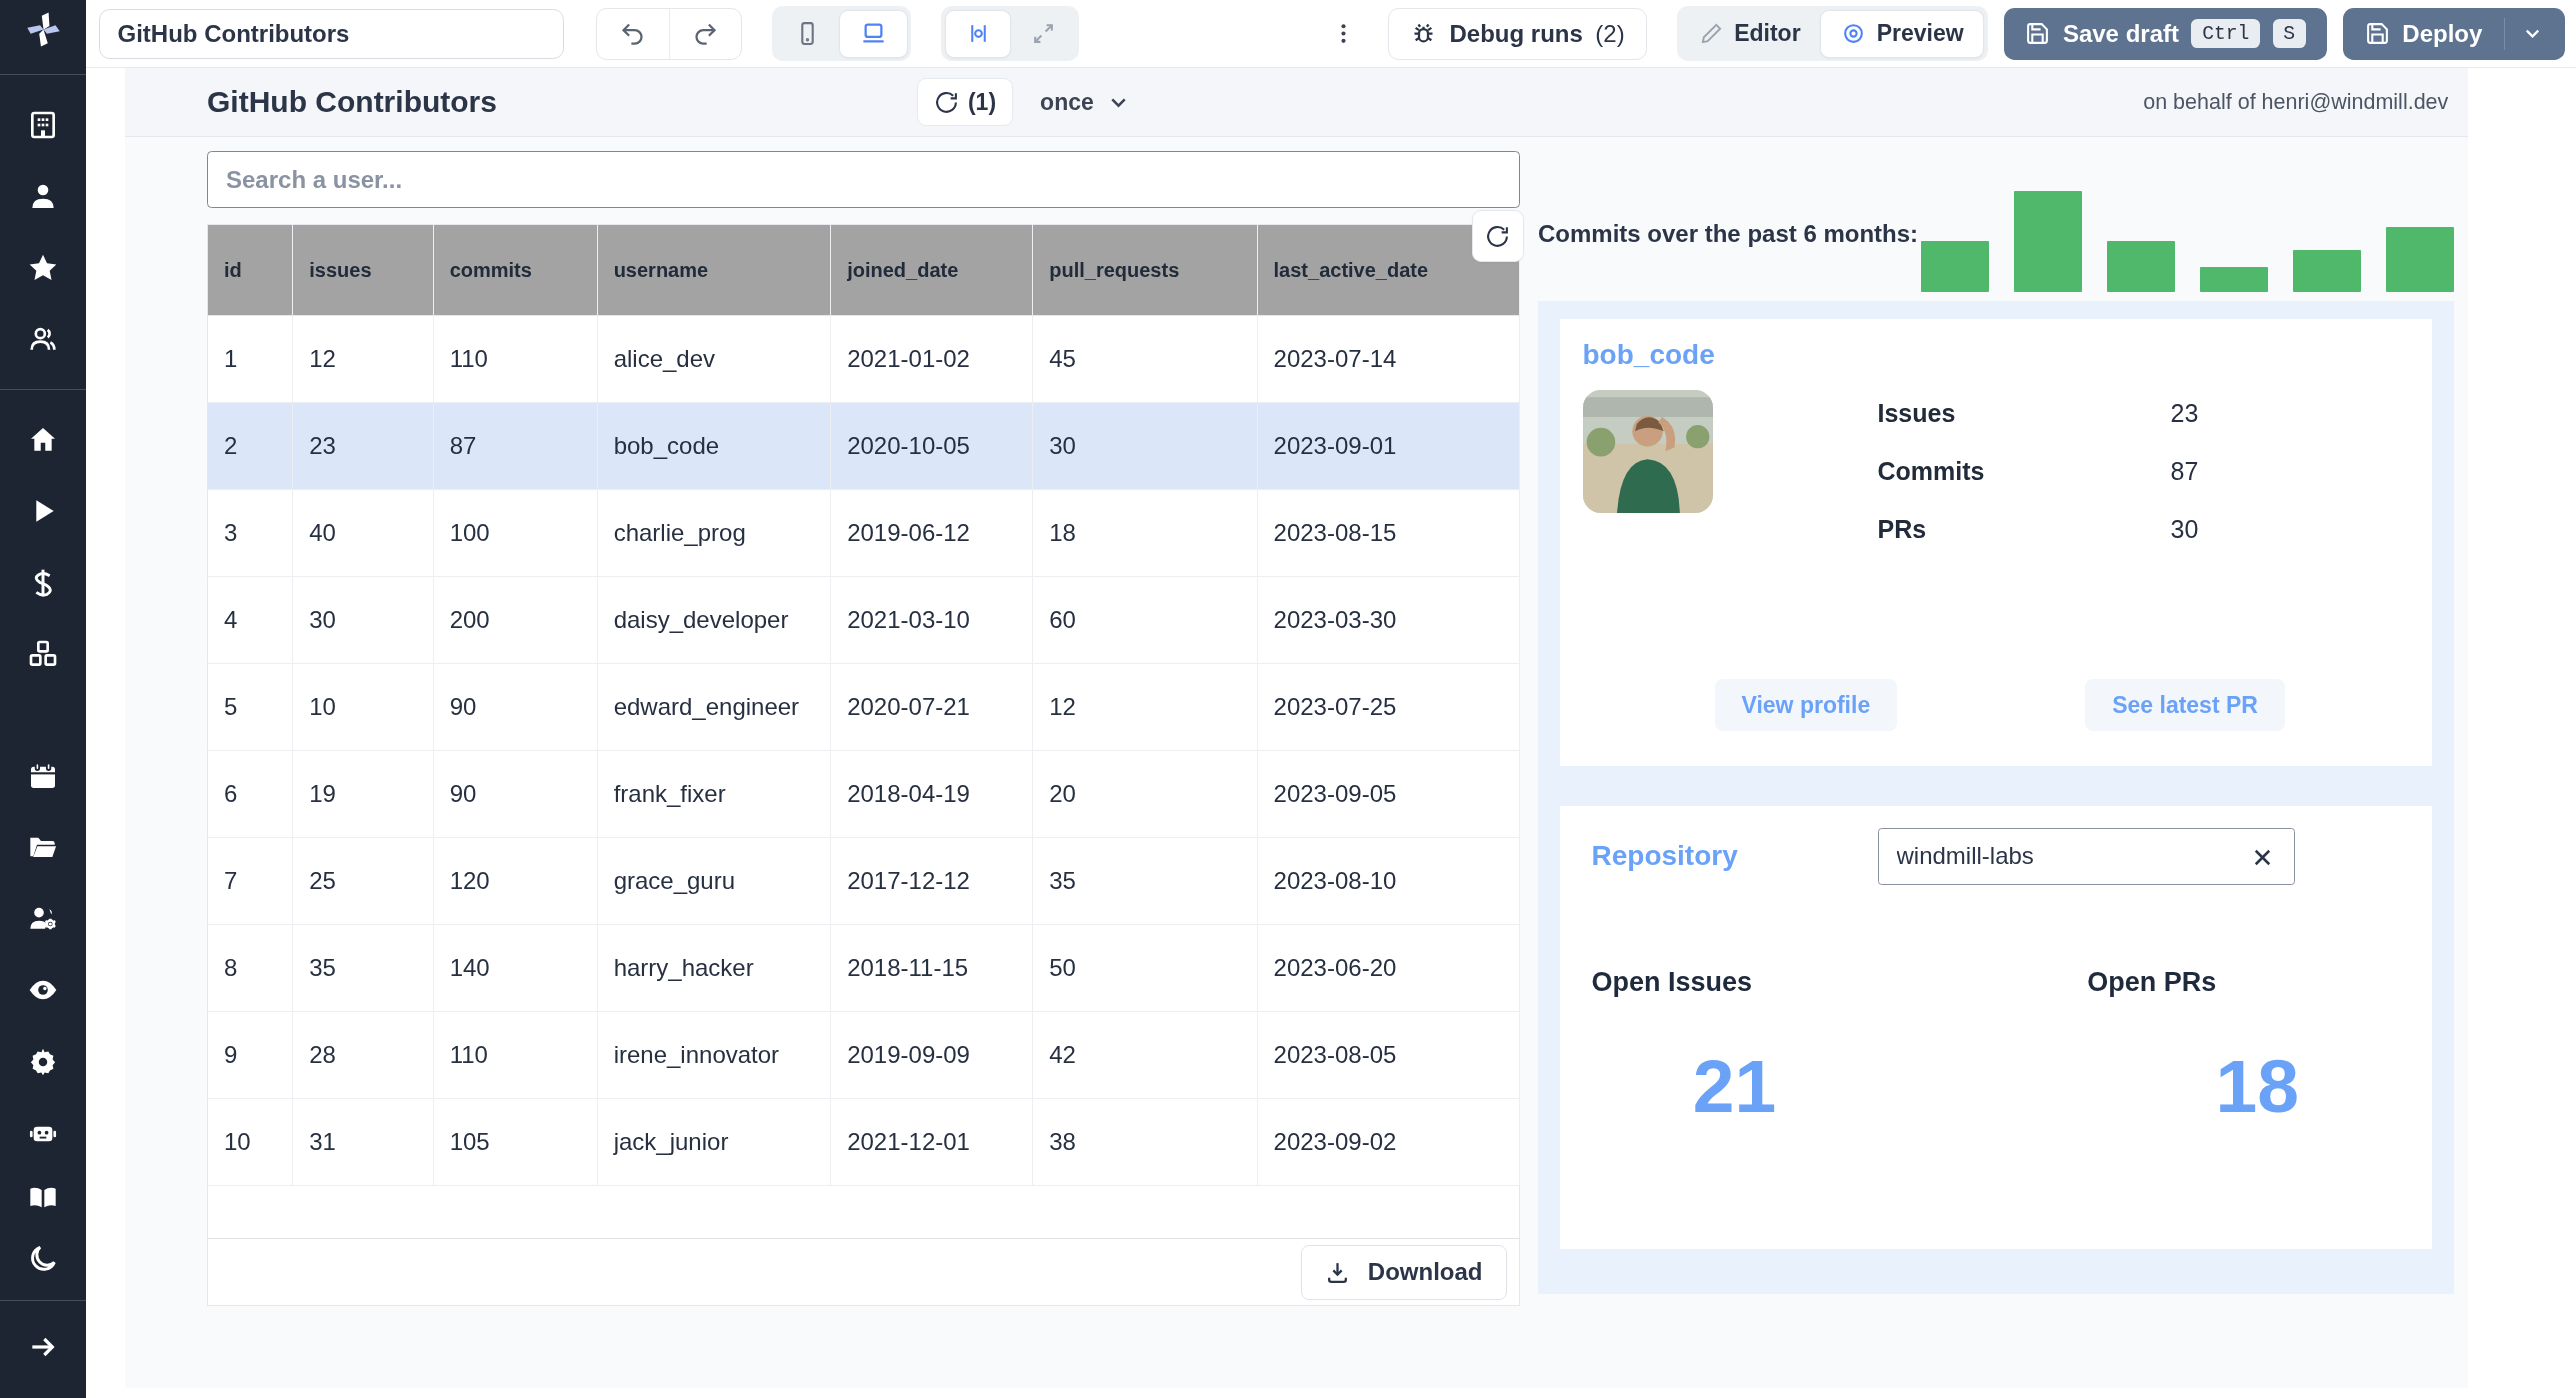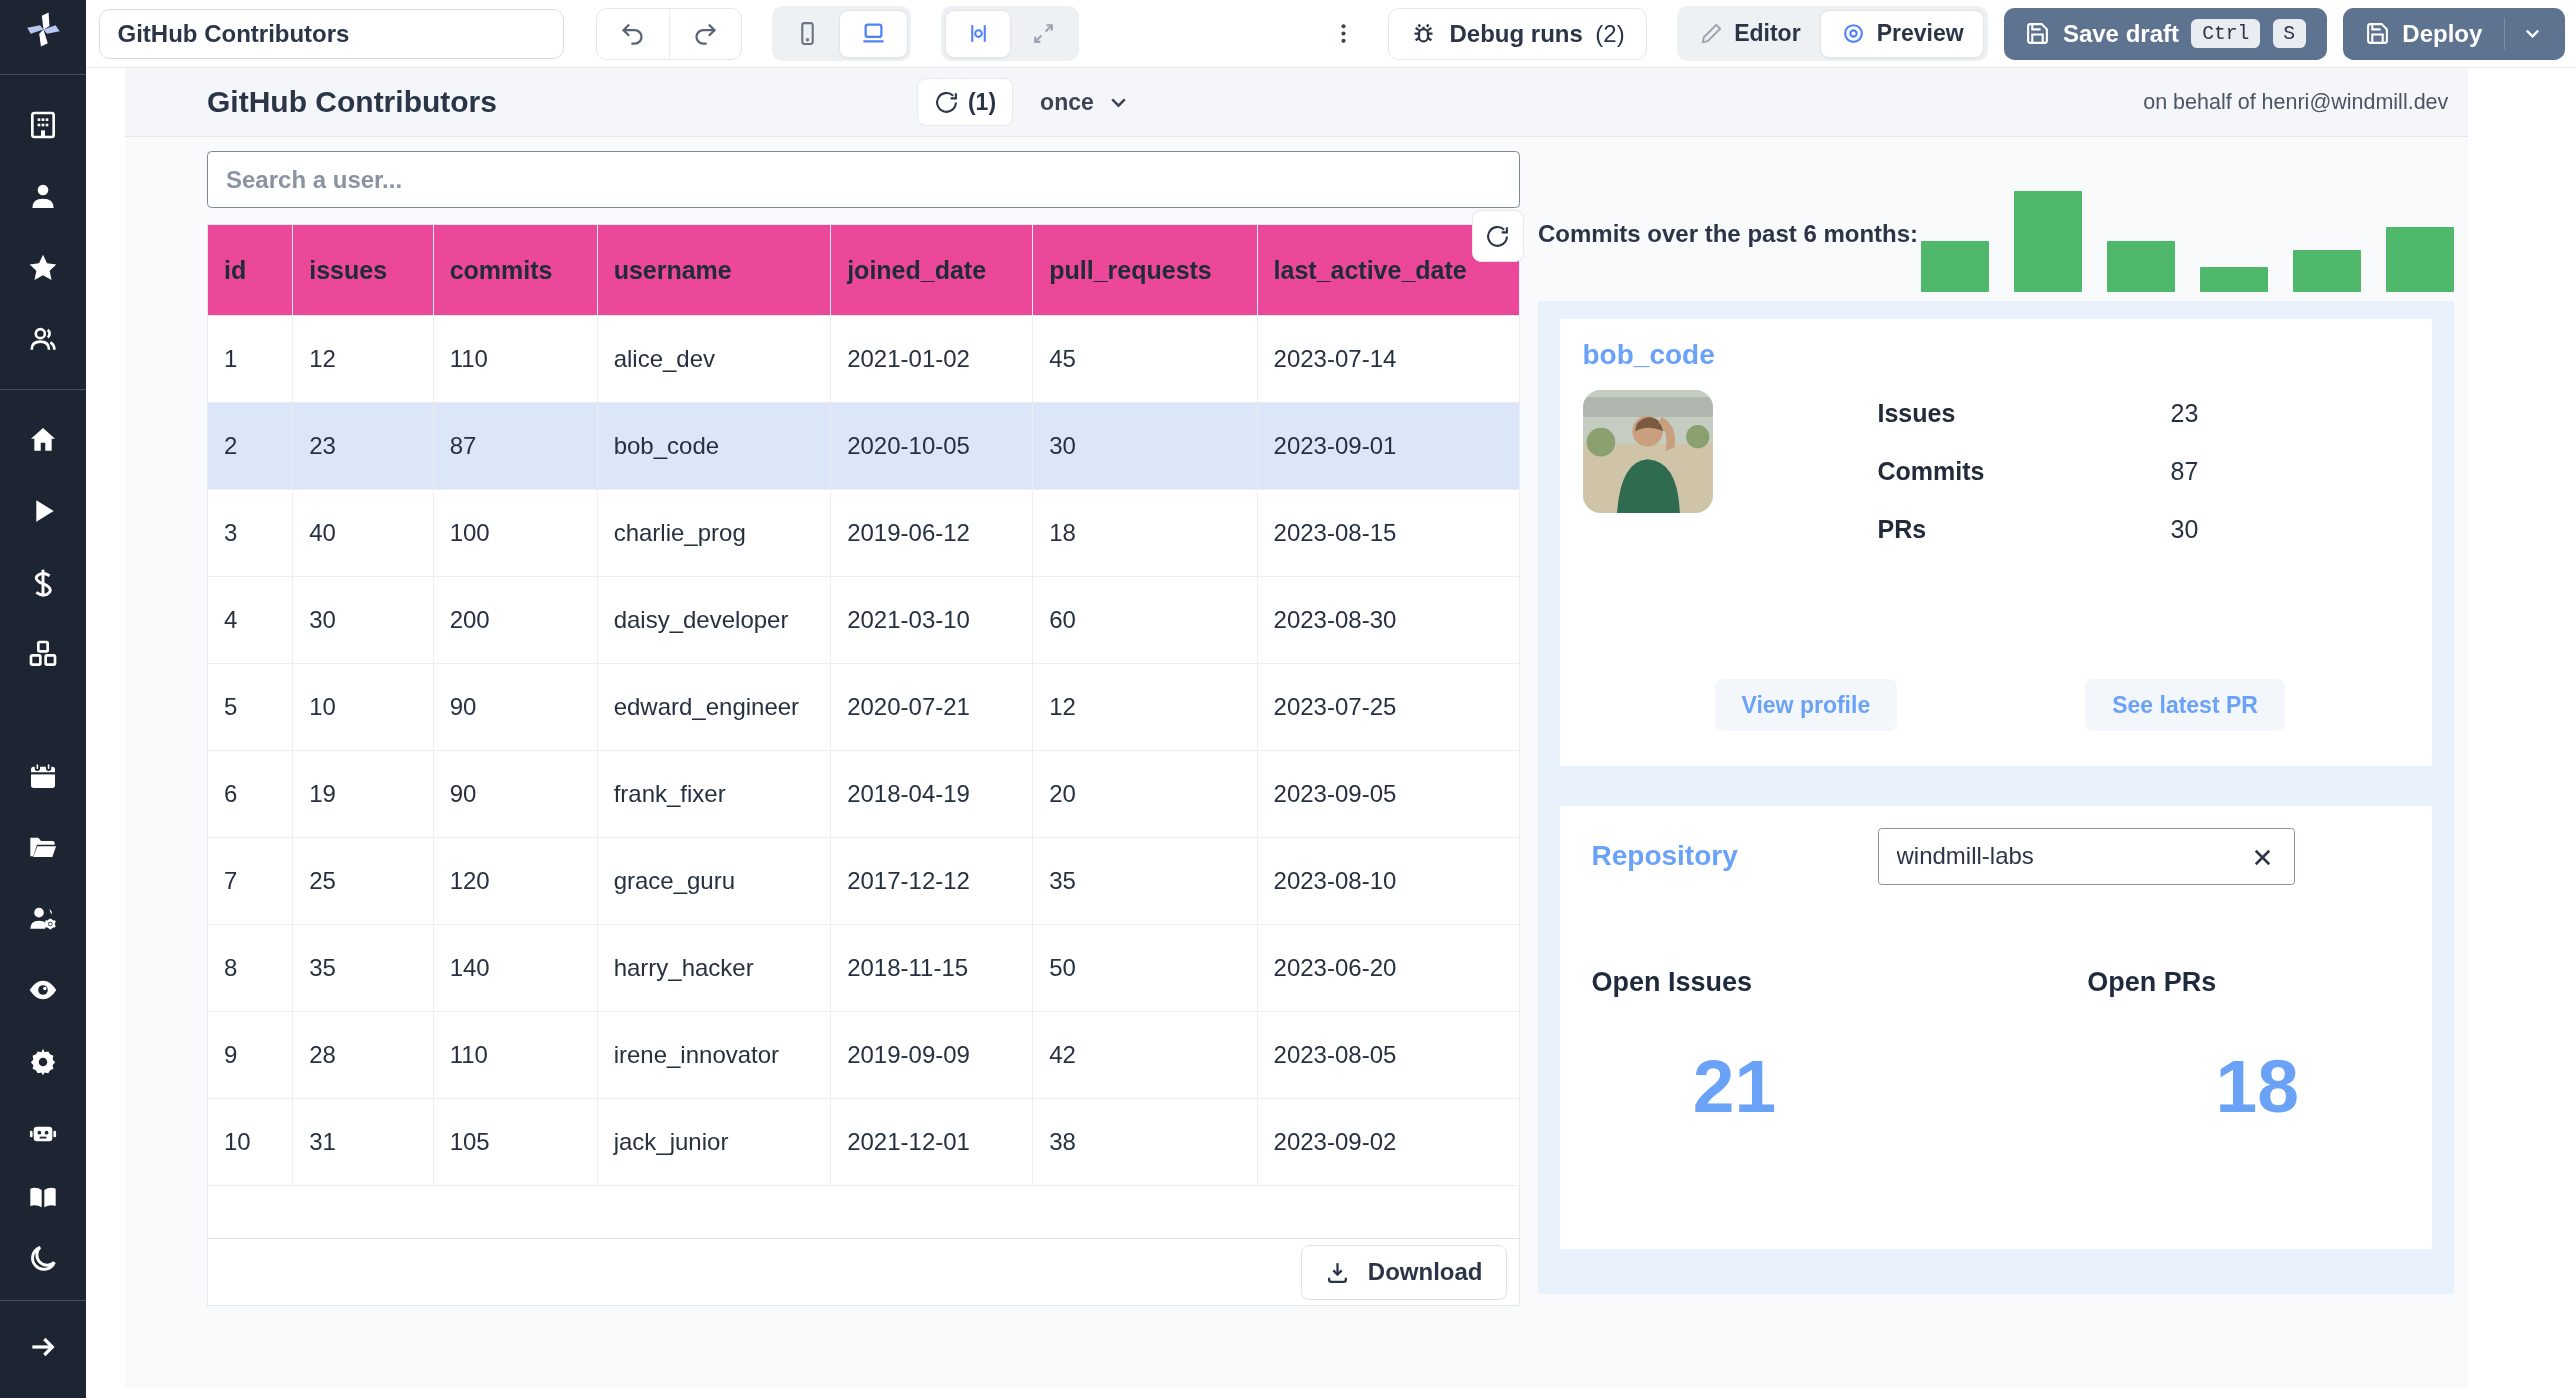--- a/index.html
+++ b/index.html
@@ -62,22 +62,22 @@
   .page-title { margin-top:32px; font-size:30px; font-weight:700; color:#3b82f6; }
   .search-input { margin-top:14.3px; width:1313px; height:57px; border:1.8px solid #7d8795; border-radius:4.5px;
                   padding:0 18px; font-size:24px; color:#2b3547; background:#fff;
                   font-family:"Liberation Sans", sans-serif;font-weight:bold; }
   .search-input::placeholder { color:#8a93a1; }
   .tbl-wrap { position:relative; margin-top:16px; }
   .corner-refresh { position:absolute; top:-14.3px; right:-3.6px; width:52px; height:52px; background:#fff;
                     border:0.9px solid #e4e7ec; border-radius:9px; display:flex; align-items:center;
                     justify-content:center; color:#2b3547; cursor:pointer; box-shadow:0 0.9px 1.8px rgba(0,0,0,.04); z-index:5; }
   table.tbl { width:1313px; border-collapse:collapse; background:#fff; border:0.9px solid #e4e7ec; table-layout:fixed; }
-  .tbl th { height:91px; text-align:left; padding:0 16px; font-size:25px; font-weight:700; color:#222b3a;
-            border-right:0.9px solid #eceef1; border-bottom:0.9px solid #e4e7ec; background:#ec4899; }
+  .tbl th { height:91px; text-align:left; padding:0 16px; font-size:20px; font-weight:700; color:#222b3a;
+            border-right:0.9px solid #eceef1; border-bottom:0.9px solid #e4e7ec; background:#a3a3a3; }
   .tbl td { height:87px; padding:0 16px; font-size:24px; color:#273040;
             border-right:0.9px solid #eceef1; border-bottom:0.9px solid #eceef1; background:#fff; cursor:pointer; }
   .tbl th:nth-child(1), .tbl td:nth-child(1) { width:6.5%; }
   .tbl th:nth-child(2), .tbl td:nth-child(2) { width:10.7%; }
   .tbl th:nth-child(3), .tbl td:nth-child(3) { width:12.5%; }
   .tbl th:nth-child(4), .tbl td:nth-child(4) { width:17.8%; }
   .tbl th:nth-child(5), .tbl td:nth-child(5) { width:15.4%; }
   .tbl th:nth-child(6), .tbl td:nth-child(6) { width:17.1%; }
   .tbl th:nth-child(7), .tbl td:nth-child(7) { width:20%; }
   .tbl tr.selected td { background:#dbe7f8; }
@@ -470,21 +470,21 @@
                   <td>18</td>
                   <td>2023-08-15</td>
                 </tr>
                 <tr>
                   <td>4</td>
                   <td>30</td>
                   <td>200</td>
                   <td>daisy_developer</td>
                   <td>2021-03-10</td>
                   <td>60</td>
-                  <td>2023-08-30</td>
+                  <td>2023-03-30</td>
                 </tr>
                 <tr>
                   <td>5</td>
                   <td>10</td>
                   <td>90</td>
                   <td>edward_engineer</td>
                   <td>2020-07-21</td>
                   <td>12</td>
                   <td>2023-07-25</td>
                 </tr>

